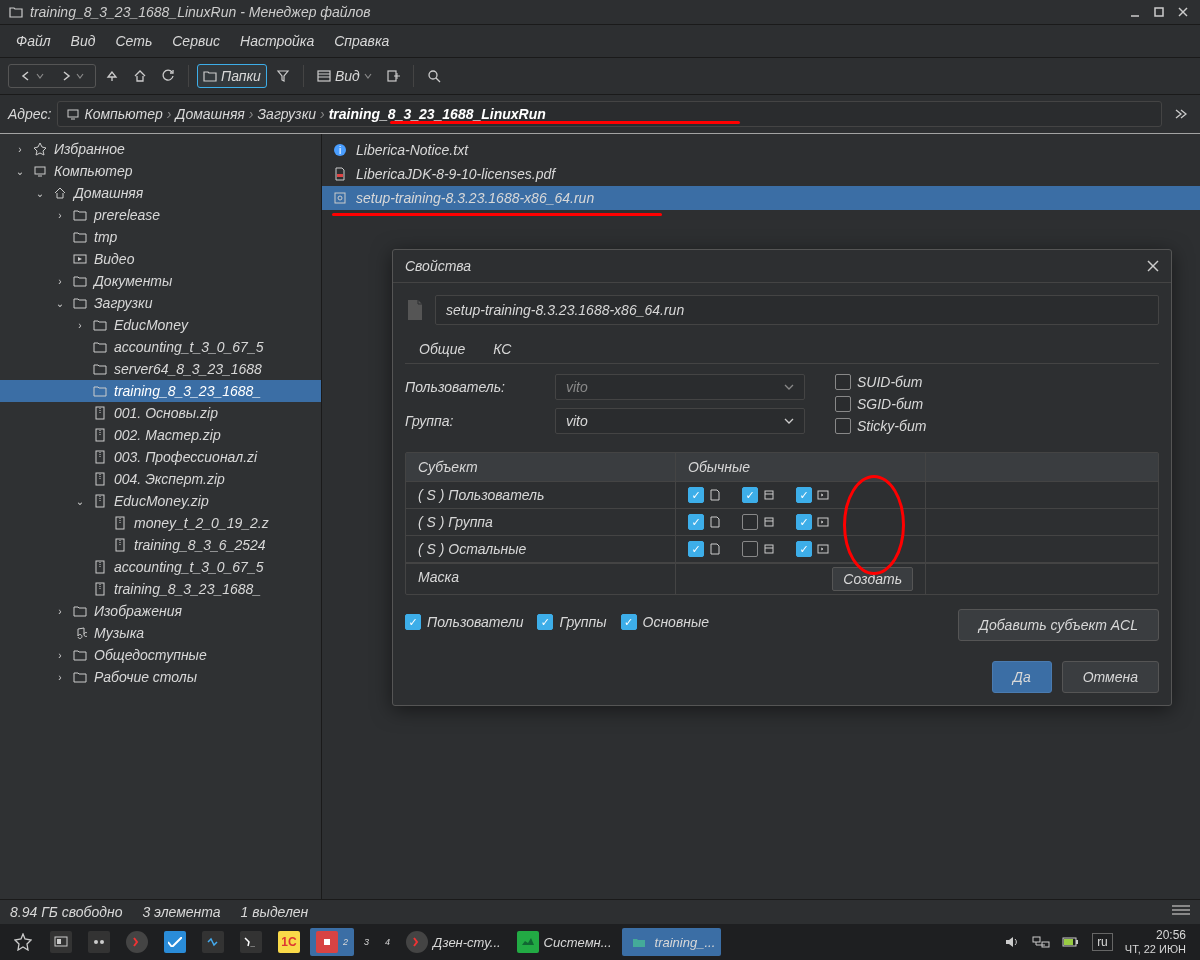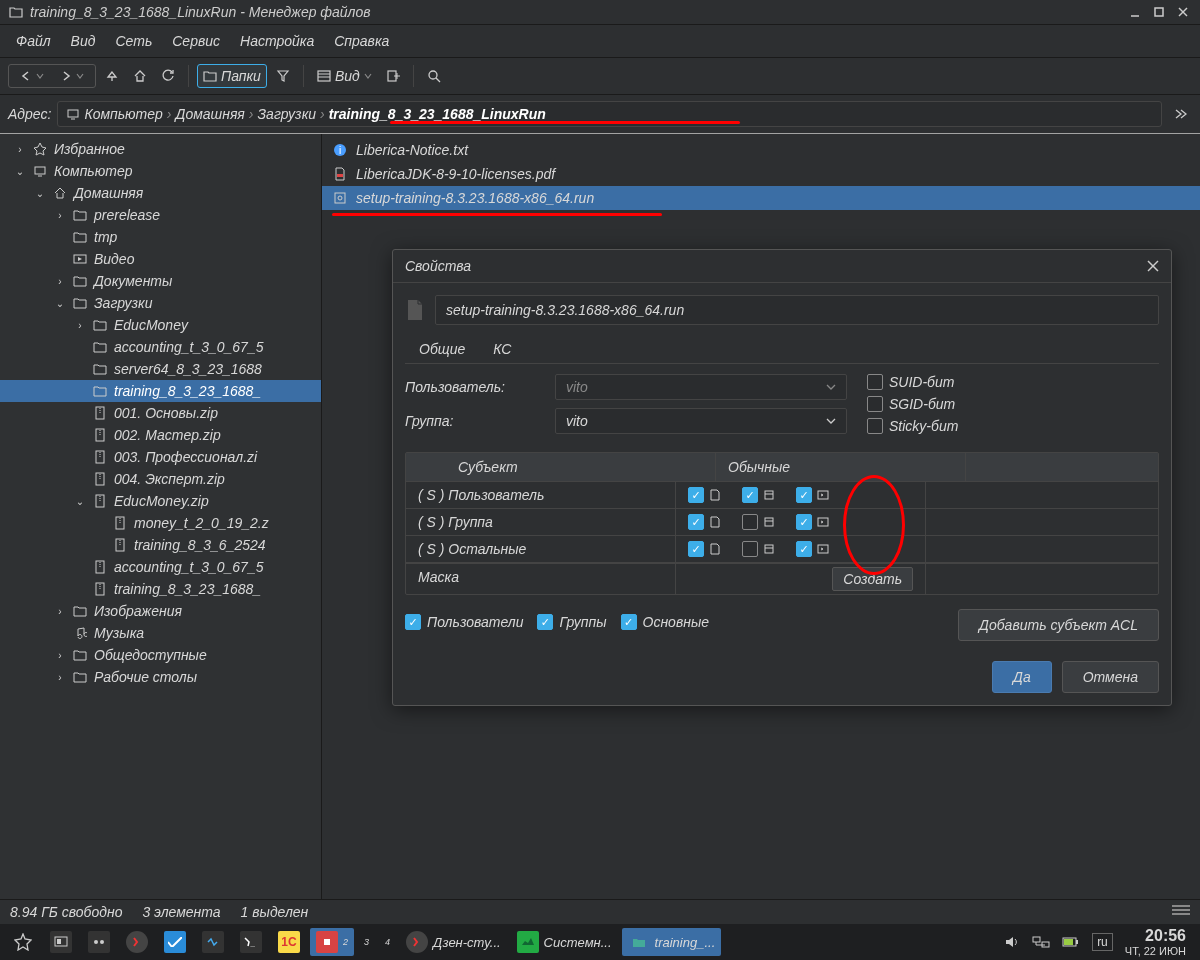--- a/index.html
+++ b/index.html
@@ -40,28 +40,28 @@
 .dialog { position:absolute; left:70px; top:115px; width:780px; background:#2d2f31; border:1px solid #555; border-radius:3px; box-shadow:0 4px 20px rgba(0,0,0,.5); }
 .dlg-title { display:flex; align-items:center; justify-content:space-between; padding:8px 12px; border-bottom:1px solid #444; }
 .dlg-body { padding:12px; }
 .dlg-file-row { display:flex; align-items:center; gap:10px; margin-bottom:10px; }
 .dlg-file-input { flex:1; background:#2a2c2e; border:1px solid #444; padding:6px 10px; color:#d8d8d8; font-style:italic; border-radius:2px; }
 .tabs { display:flex; gap:0; border-bottom:1px solid #444; margin-bottom:10px; }
 .tab { padding:6px 14px; color:#d8d8d8; cursor:pointer; font-style:italic; }
 .tab.active { background:#3a3d40; border:1px solid #444; border-bottom:1px solid #3a3d40; margin-bottom:-1px; }
 .form-row { display:flex; align-items:center; gap:10px; margin-bottom:8px; }
 .form-label { width:140px; font-style:italic; color:#d8d8d8; }
-.form-select { width:292px; background:#2a2c2e; border:1px solid #444; padding:4px 10px; color:#888; font-style:italic; border-radius:2px; display:flex; justify-content:space-between; align-items:center; cursor:pointer; }
+.form-select { width:250px; background:#2a2c2e; border:1px solid #444; padding:4px 10px; color:#888; font-style:italic; border-radius:2px; display:flex; justify-content:space-between; align-items:center; cursor:pointer; }
 .form-select.enabled { color:#d8d8d8; }
 .chk-row { display:flex; align-items:center; gap:6px; margin-bottom:6px; }
 .chkbox { width:16px; height:16px; border:1px solid #888; border-radius:2px; display:flex; align-items:center; justify-content:center; background:#2a2c2e; cursor:pointer; font-style:normal; font-size:11px; }
 .chkbox.checked { background:#3daee9; border-color:#3daee9; color:#fff; }
 .perms-table { width:100%; border:1px solid #444; border-radius:2px; margin-top:10px; }
 .perms-header { display:flex; background:#3a3d40; border-bottom:1px solid #444; position:relative; }
-.perms-header .h-sub { flex:0 0 270px; padding:6px 12px; font-style:italic; border-right:1px solid #444;margin-left:40px; }
+.perms-header .h-sub { flex:0 0 270px; padding:6px 12px; font-style:italic; border-right:1px solid #444; }
 .perms-header .h-perm { flex:0 0 250px; padding:6px 12px; font-style:italic; border-right:1px solid #444; }
 .perms-header .h-rest { flex:1; }
 .perms-row { display:flex; border-bottom:1px solid #444; align-items:center; }
 .perms-row .c-sub { flex:0 0 270px; padding:5px 12px; font-style:italic; border-right:1px solid #444; }
 .perms-row .c-perm { flex:0 0 250px; padding:5px 12px; border-right:1px solid #444; display:flex; align-items:center; gap:20px; }
 .perms-row .c-rest { flex:1; background:#3a3d40; }
 .perm-pair { display:flex; align-items:center; gap:4px; }
 .mini-icon { width:14px; height:14px; display:flex; align-items:center; justify-content:center; color:#ccc; font-size:10px; font-style:normal; }
 .perms-footer { display:flex; border-top:1px solid #444; }
 .perms-footer .c-sub { flex:0 0 270px; padding:5px 12px; font-style:italic; border-right:1px solid #444; }
@@ -76,21 +76,21 @@
 .red-circle { position:absolute; border:3px solid red; border-radius:50%; pointer-events:none; }
 .statusbar { display:flex; align-items:center; gap:20px; padding:4px 10px; background:#2d2f31; border-top:1px solid #1a1a1a; font-style:italic; }
 .status-right { margin-left:auto; width:18px; height:14px; display:flex; flex-direction:column; gap:2px; }
 .status-right span { height:2px; background:#888; }
 .taskbar { display:flex; align-items:center; gap:4px; padding:3px 6px; background:#1e1f21; height:36px; }
 .task-item { display:flex; align-items:center; gap:5px; padding:3px 6px; cursor:pointer; color:#d8d8d8; font-style:italic; font-size:13px; }
 .task-item.active { background:#3b6ea5; border-radius:2px; }
 .task-icon { width:22px; height:22px; display:flex; align-items:center; justify-content:center; border-radius:2px; }
 .tray { margin-left:auto; display:flex; align-items:center; gap:12px; padding-right:8px; }
 .clock { text-align:right; line-height:1.1; }
-.clock-time { font-size:16px; font-weight:bold; font-style:normal; }
+.clock-time { font-size:12px; font-weight:normal; font-style:normal; }
 .clock-date { font-size:11px; font-style:normal; }
 svg { display:block; }
 </style>
 </head>
 <body>
 
 <div class="window">
 
   <div class="titlebar">
     <span class="titlebar-icon">

